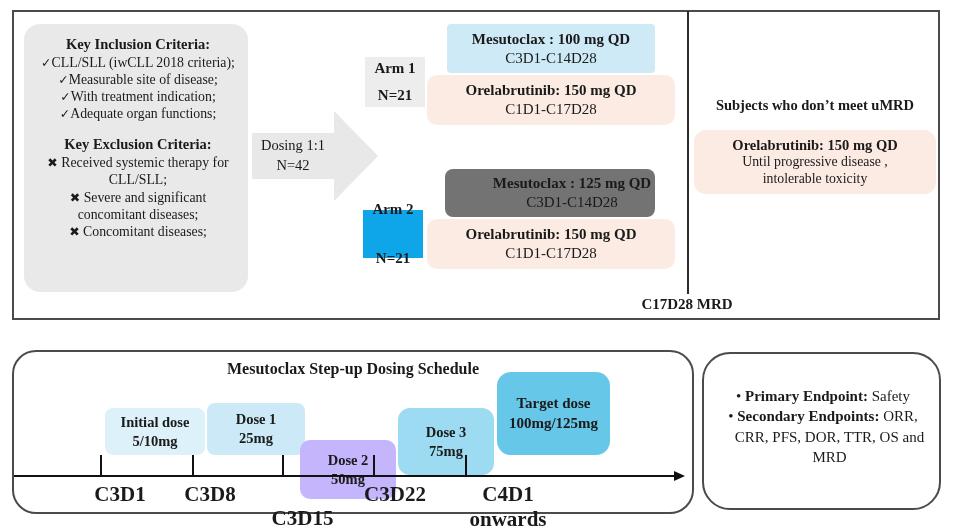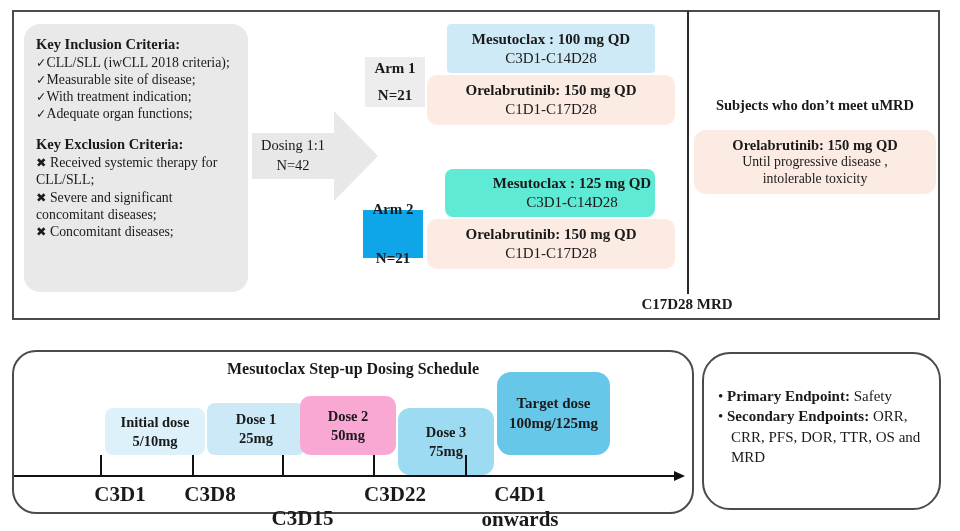--- a/index.html
+++ b/index.html
@@ -1,21 +1,21 @@
 <!DOCTYPE html>
 <html><head>
 <meta charset="utf-8">
 <style>
   html,body { margin:0; padding:0; }
   body {
     width:960px; height:531px; position:relative; background:#ffffff;
     font-family:"Liberation Serif","DejaVu Serif",serif; color:#1a1a1a;
     overflow:hidden;
   }
-  .abs { position:absolute; box-sizing:border-box; }
+  .abs { position:absolute; box-sizing:border-box;text-align:center; }
 
   
   .top-panel { left:12px; top:10px; width:928px; height:310px;
     border:2px solid #4b4b4b; background:#fff; }
   .criteria-box { left:22px; top:22px; width:224px; height:268px;
     background:#e9e9e9; border-radius:16px; padding:12px 8px 8px 12px;
     font-size:13.8px; line-height:1.24; }
   .crit-title { font-weight:bold; font-size:14.5px; }
   .crit-item-inc { padding-left:11px; text-indent:-11px; }
   .crit-gap { height:14px; }
@@ -74,21 +74,21 @@
     border-top:5px solid transparent; border-bottom:5px solid transparent;
     border-left:11px solid #111; }
   .tick { width:2px; top:455px; height:20px; background:#111; }
   .tick-0 { left:100px; } .tick-1 { left:192px; } .tick-2 { left:282px; }
   .tick-3 { left:373px; } .tick-4 { left:465px; }
   .tick-label { top:482px; text-align:center; font-weight:bold; font-size:21px; }
   .tl-0 { left:85px;  width:70px; }
   .tl-1 { left:175px; width:70px; }
   .tl-2 { left:265px; width:75px;margin-top:24px; }
   .tl-3 { left:355px; width:80px; }
-  .tl-4 { left:455px; width:130px; }
+  .tl-4 { left:443px; width:130px; }
 
   
   .endpoints-panel { left:702px; top:352px; width:239px; height:158px;
     border:2px solid #4b4b4b; border-radius:28px; background:#fff; }
   .endpoints-text { left:718px; top:386px; width:210px; font-size:15px; line-height:1.35; }
   .ep-item { padding-left:13px; text-indent:-13px; }
   .ep-bold { font-weight:bold; }
 </style>
 </head>
 <body>
@@ -122,21 +122,21 @@
 </div>
 <div class="abs drug-box blue1" style="background-color: rgb(207, 234, 247);">
   <div class="drug-title">Mesutoclax : 100 mg QD</div>
   <div class="drug-sub">C3D1-C14D28</div>
 </div>
 <div class="abs drug-box pink1" style="background-color: rgb(252, 235, 227);">
   <div class="drug-title">Orelabrutinib: 150 mg QD</div>
   <div class="drug-sub">C1D1-C17D28</div>
 </div>
 
-<div class="abs drug-box blue2" style="background-color: #5eead4; padding-left: 44px;">
+<div class="abs drug-box blue2" style="background-color: #737373; padding-left: 44px;">
   <div class="drug-title">Mesutoclax : 125 mg QD</div>
   <div class="drug-sub">C3D1-C14D28</div>
 </div>
 <div class="abs arm-label arm2-label" style="background-color: #0ea5e9; gap: 30px;">
   <div>Arm 2</div>
   <div>N=21</div>
 </div>
 <div class="abs drug-box pink2" style="background-color: rgb(252, 235, 227);">
   <div class="drug-title">Orelabrutinib: 150 mg QD</div>
   <div class="drug-sub">C1D1-C17D28</div>
@@ -155,21 +155,21 @@
 <div class="abs dosing-title">Mesutoclax Step-up Dosing Schedule</div>
 
 <div class="abs dose-box dose-0" style="background-color: rgb(221, 241, 250);">
   <div>Initial dose</div>
   <div>5/10mg</div>
 </div>
 <div class="abs dose-box dose-1" style="background-color: rgb(203, 233, 247);">
   <div>Dose 1</div>
   <div>25mg</div>
 </div>
-<div class="abs dose-box dose-2" style="background-color: #f9a8d4;">
+<div class="abs dose-box dose-2" style="background-color: #c4b5fd; margin-top: 44px;">
   <div>Dose 2</div>
   <div>50mg</div>
 </div>
 <div class="abs dose-box dose-3" style="background-color: rgb(156, 219, 242);">
   <div>Dose 3</div>
   <div>75mg</div>
 </div>
 <div class="abs dose-box dose-4" style="background-color: rgb(103, 199, 233);">
   <div>Target dose</div>
   <div>100mg/125mg</div>

